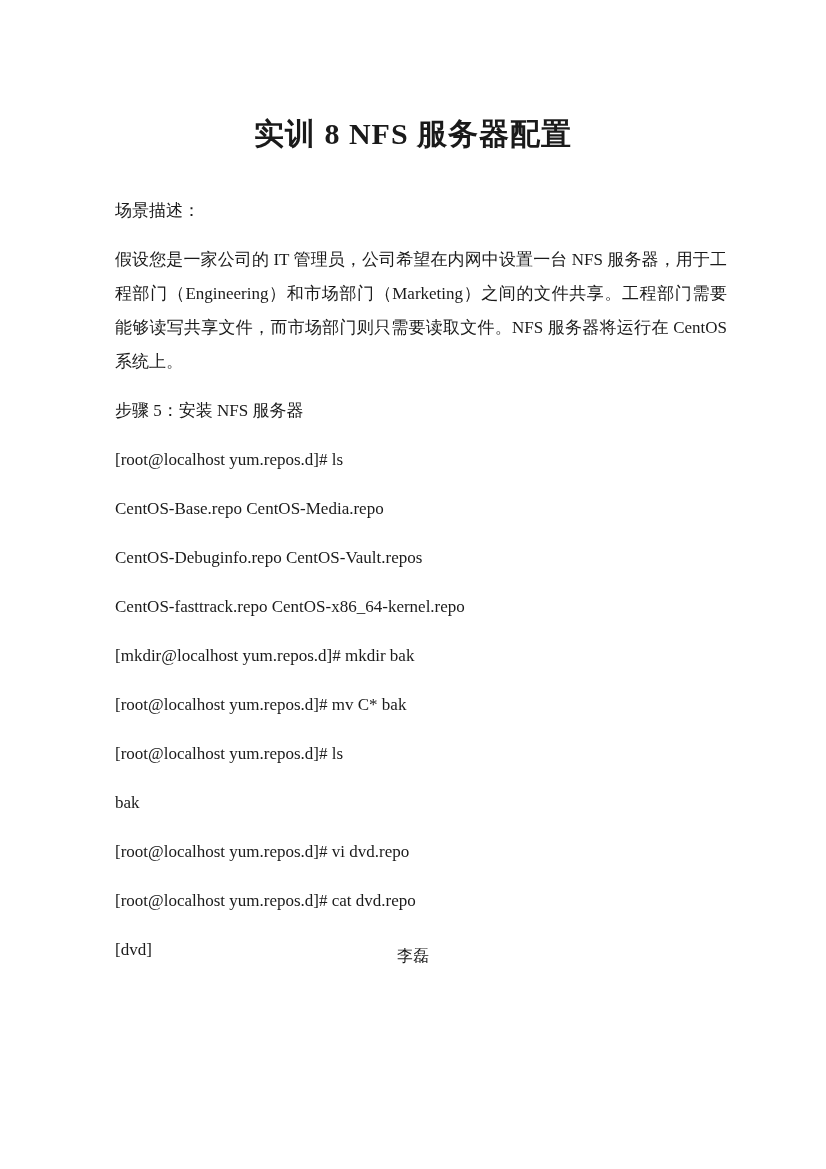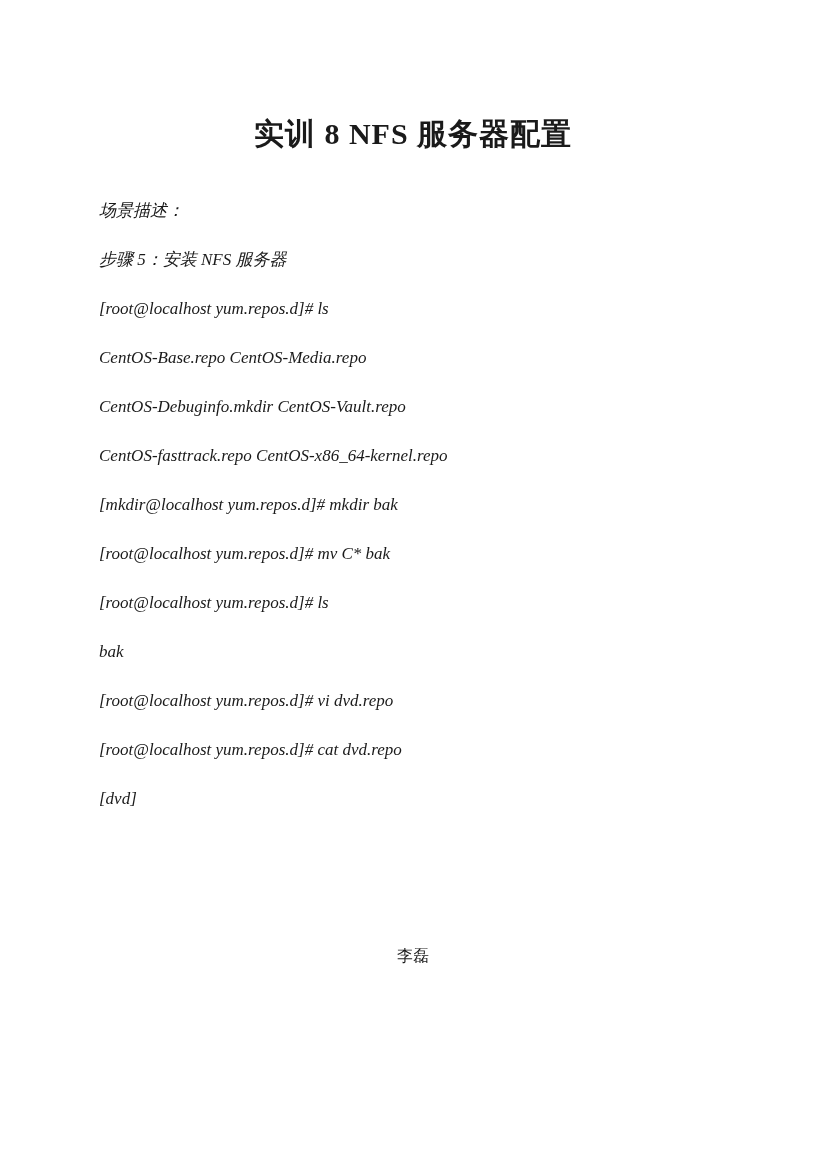--- a/index.html
+++ b/index.html
@@ -21,23 +21,22 @@
     font-size: 30px;
     font-weight: bold;
     text-align: center;
     line-height: 44px;
     margin: 0 0 38px 0;
     letter-spacing: 1px;
   }
   .line {
     font-size: 17px;
     line-height: 34px;
-    margin: 0 0 15px 0;
+    margin: 0 0 15px 16px;
     white-space: pre-wrap;
-    font-style: italic;
   }
   .scene-paragraph {
     text-align: justify;
   }
   .page-footer {
     position: absolute;
     left: 0;
     right: 0;
     bottom: 60px;
     text-align: center;
@@ -48,27 +47,28 @@
 </head>
 <body>
 
 <div class="page">
   <div class="content">
 
     <h1 class="doc-title">实训 8  NFS 服务器配置</h1>
 
     <p class="line">场景描述：</p>
 
+    <p class="line scene-paragraph">假设您是一家公司的 IT 管理员，公司希望在内网中设置一台 NFS 服务器，用于工程部门（Engineering）和市场部门（Marketing）之间的文件共享。工程部门需要能够读写共享文件，而市场部门则只需要读取文件。NFS 服务器将运行在 CentOS 系统上。</p>
 
 
     <p class="line">步骤 5：安装 NFS 服务器</p>
 
     <p class="line">[root@localhost yum.repos.d]# ls</p>
     <p class="line">CentOS-Base.repo CentOS-Media.repo</p>
-    <p class="line">CentOS-Debuginfo.mkdir CentOS-Vault.repo</p>
+    <p class="line">CentOS-Debuginfo.repo CentOS-Vault.repos</p>
     <p class="line">CentOS-fasttrack.repo CentOS-x86_64-kernel.repo</p>
     <p class="line">[mkdir@localhost yum.repos.d]# mkdir bak</p>
     <p class="line">[root@localhost yum.repos.d]# mv C* bak</p>
     <p class="line">[root@localhost yum.repos.d]# ls</p>
     <p class="line">bak</p>
     <p class="line">[root@localhost yum.repos.d]# vi dvd.repo</p>
     <p class="line">[root@localhost yum.repos.d]# cat dvd.repo</p>
     <p class="line">[dvd]</p>
 
   </div>

